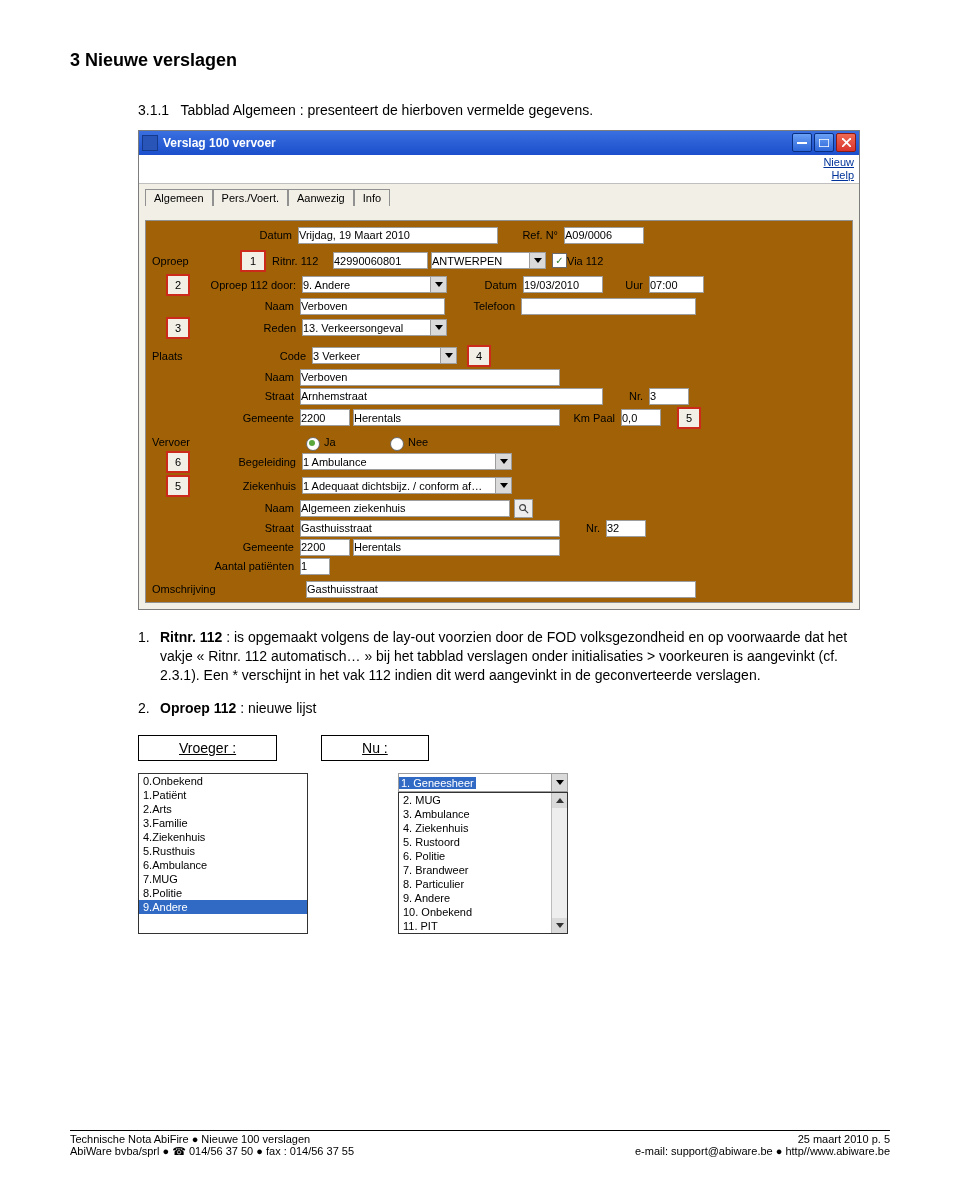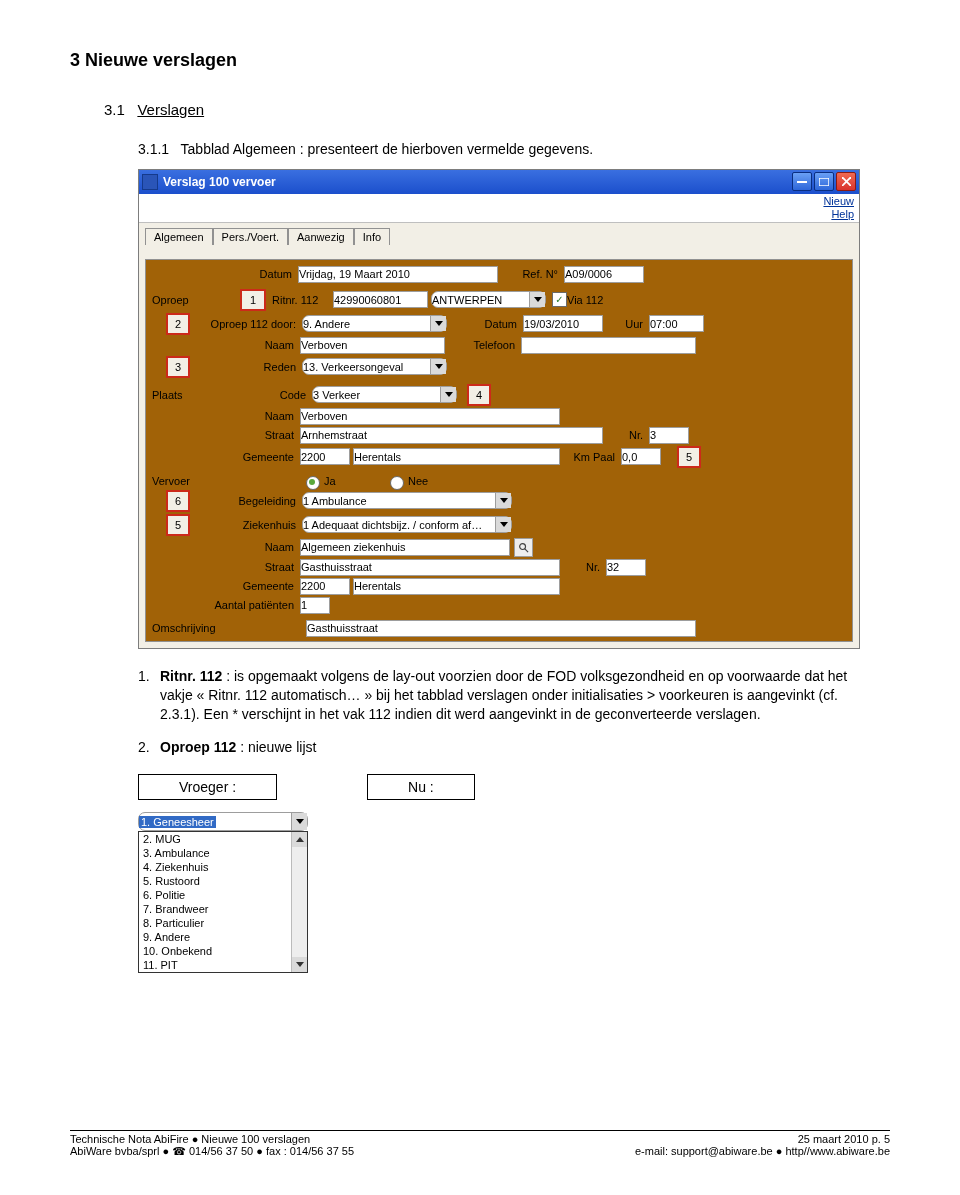--- a/index.html
+++ b/index.html
@@ -75,21 +75,21 @@
     position:relative;
     top:1px;
   }
   .tab.active { background:#f2efe6; font-weight:normal; z-index:2;}
   .tabpanel { border:1px solid #919191; background:#a16207; padding:4px 6px 0 6px; margin-top:-1px;}
 
   .row { display:flex; align-items:center; margin:2px 0; }
   .lbl { font-size:11px; text-align:right; padding-right:6px; }
   .section-label { font-size:11px; width:74px; padding-right:14px; text-align:left;}
   .input { background:#fff; border:1px solid #9d9d9d; height:17px; padding:0 0; font-size:11px; display:flex; align-items:center; box-sizing:border-box; }
-  .select { position:relative;border-radius:7px; }
+  .select { position:relative; }
   .select .arrow { position:absolute; right:0; top:0; bottom:0; width:15px; background:#dadada; border-left:1px solid #9d9d9d; display:flex; align-items:center; justify-content:center;}
   .select .arrow::after { content:""; border-left:4px solid transparent; border-right:4px solid transparent; border-top:5px solid #000; }
   .checkbox { width:13px;height:13px;border:1px solid #6a6a6a;background:#fff;display:inline-flex;align-items:center;justify-content:center;font-size:10px;line-height:10px;color:#2b7a2b;}
 
   .red-callout { border:2px solid #cc2a1a; color:#000; display:flex; align-items:center; justify-content:center; font-size:11px; background:#f2efe6; }
 
   .radio { width:12px;height:12px;border:1px solid #6a6a6a;border-radius:50%;background:#fff;display:inline-block;position:relative;margin-right:4px; top:2px;}
   .radio.checked::after { content:""; position:absolute; left:2px;top:2px;width:6px;height:6px;border-radius:50%;background:#5aa83c;}
 
   .icon-search { width:17px;height:17px;border:1px solid #9d9d9d;background:#eee;display:flex;align-items:center;justify-content:center; }
@@ -111,33 +111,29 @@
   .sbtn { height:15px; background:#dadada; display:flex;align-items:center;justify-content:center;}
   .sbtn.up::after { content:""; border-left:4px solid transparent;border-right:4px solid transparent;border-bottom:5px solid #333;}
   .sbtn.down::after { content:""; border-left:4px solid transparent;border-right:4px solid transparent;border-top:5px solid #333;}
   .scroll-track { flex:1; background:#eee; }
 
   .textbox-label { display:inline-block; border:1px solid #000; padding:4px 40px; font-size:14px; }
 
   hr.footline { border:none; border-top:1px solid #000; margin:0;}
   .footer { font-size:11px; display:flex; justify-content:space-between; padding:2px 0; }
 
-  .list-row { display:flex; gap:90px; margin:18px 0 12px 68px; }
+  .list-row { display:flex; gap:44px; margin:18px 0 12px 68px;text-decoration:underline; }
 </style>
 </head>
 <body>
 
 <div class="page">
 
   <div class="h1">3  Nieuwe verslagen</div>
 
-  <div class="h2">
-    <span>3.1</span>&nbsp;&nbsp;
-    <span class="txt">Verslagen</span>
-  </div>
 
   <div class="body-text">
     <p>
       <span>3.1.1</span>&nbsp;&nbsp;
       <span>Tabblad Algemeen : presenteert de hierboven vermelde gegevens.</span>
     </p>
   </div>
 
   <div class="win">
     <div class="titlebar">
@@ -321,20 +317,32 @@
       </span>
     </div>
   </div>
 
   <div class="list-row">
     <span class="textbox-label">Vroeger :</span>
     <span class="textbox-label">Nu :</span>
   </div>
 
   <div style="display:flex;gap:90px;margin-left:68px">
+    <div class="listbox">
+      <div class="item">0.Onbekend</div>
+      <div class="item">1.Patiënt</div>
+      <div class="item">2.Arts</div>
+      <div class="item">3.Familie</div>
+      <div class="item">4.Ziekenhuis</div>
+      <div class="item">5.Rusthuis</div>
+      <div class="item">6.Ambulance</div>
+      <div class="item">7.MUG</div>
+      <div class="item">8.Politie</div>
+      <div class="item selected">9.Andere</div>
+    </div>
 
     <div style="width:170px">
       <div class="input select" style="width:100%;height:19px">
         <span style="background:#316ac5;color:#fff;padding:0 2px">1. Geneesheer</span>
         <span class="arrow"></span>
       </div>
       <div class="listbox with-scroll" style="margin-top:0">
         <div class="items">
           <div class="item">2. MUG</div>
           <div class="item">3. Ambulance</div>

